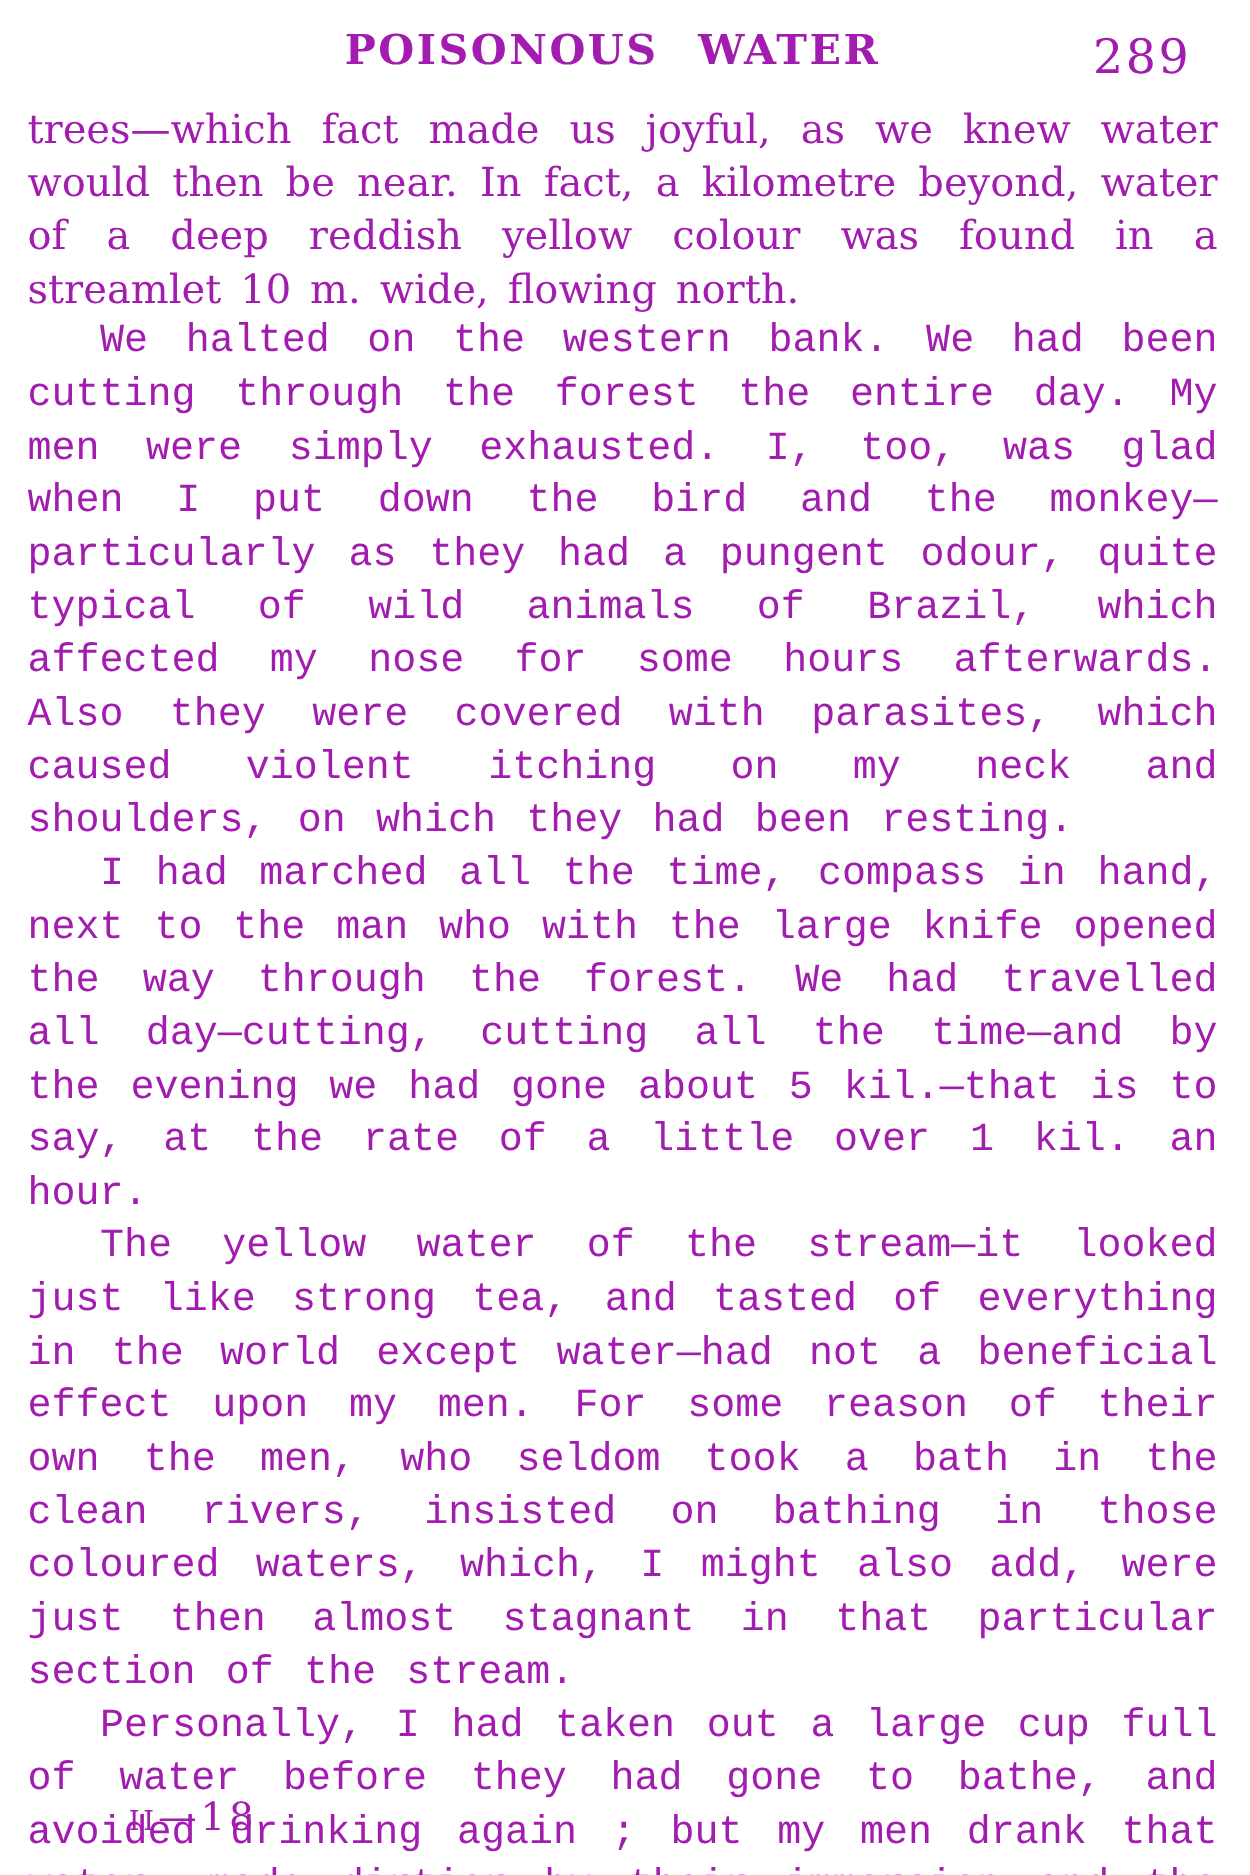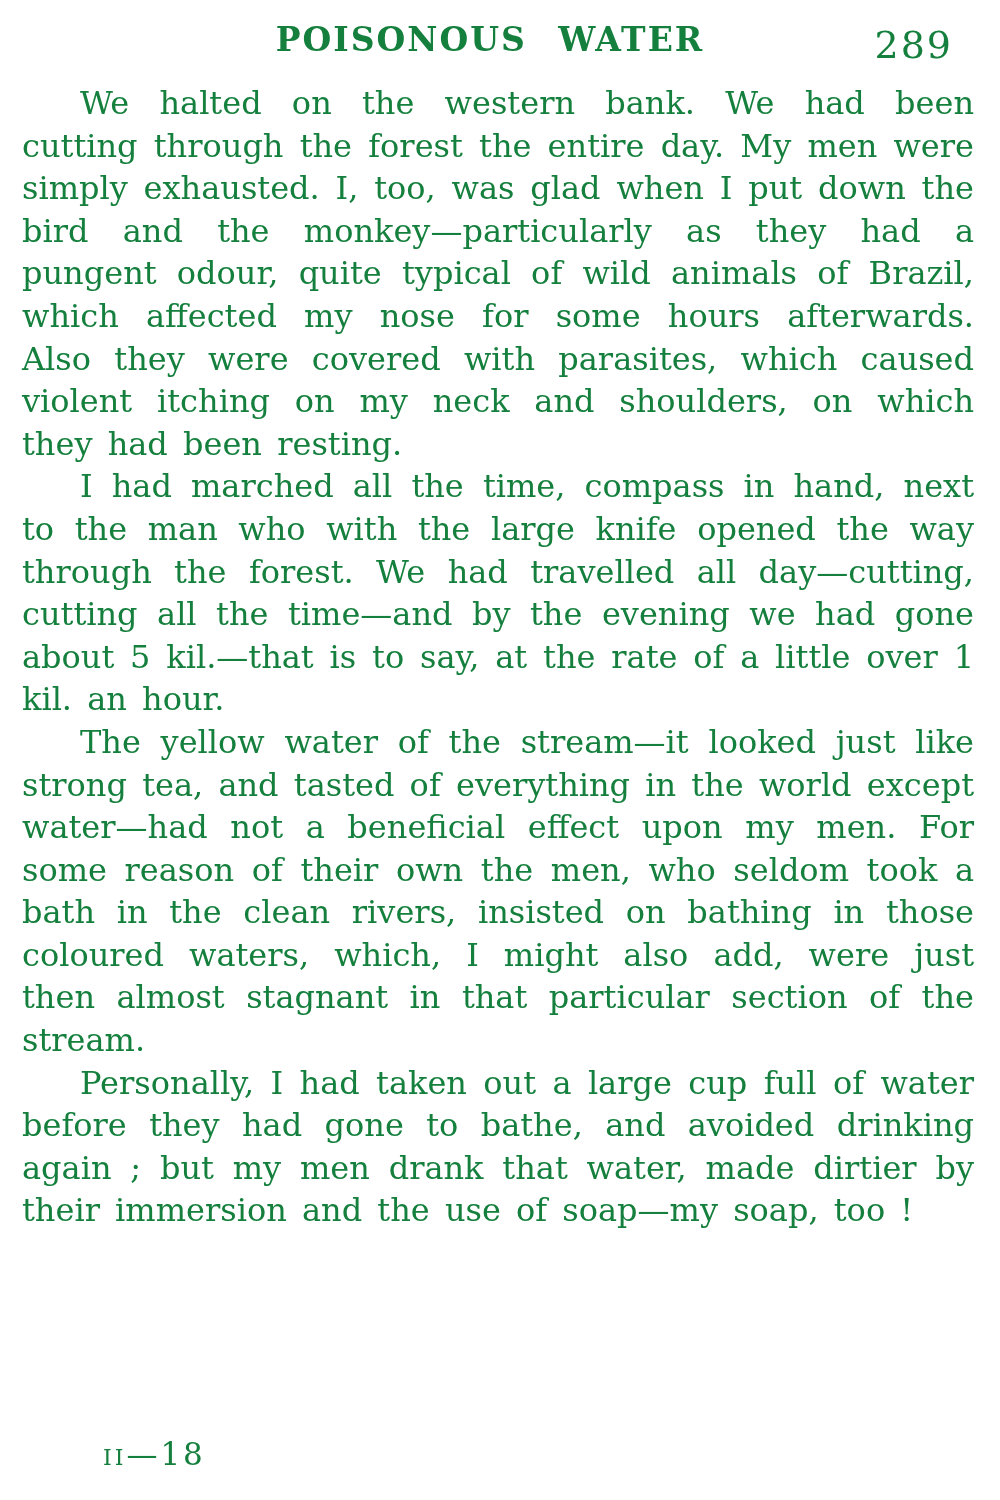--- a/index.html
+++ b/index.html
@@ -5,21 +5,21 @@
   html, body {
     margin: 0;
     padding: 0;
     background: #ffffff;
   }
   .page {
     position: relative;
     width: 1000px;
     height: 1500px;
     background: #ffffff;
-    color: #15803d;
+    color: #a21caf;
     font-family: "DejaVu Serif", "Liberation Serif", serif;
     overflow: hidden;
     box-sizing: border-box;
   }
   .page-header {
     position: absolute;
     top: 20px;
     left: 25px;
     right: 25px;
     height: 44px;
@@ -50,20 +50,21 @@
     line-height: 42.6px;
     text-align: justify;
     word-spacing: 5px;
   }
   .page-body p {
     margin: 0;
     padding: 0;
   }
   .page-body p.indent {
     text-indent: 58px;
+    font-family: Liberation Mono, monospace;
   }
   .page-footer {
     position: absolute;
     left: 103px;
     top: 1436px;
     font-size: 31px;
     font-variant: small-caps;
     letter-spacing: 3px;
     font-weight: 500;
   }
@@ -72,20 +73,21 @@
 <body>
 
 <div class="page">
 
   <div class="page-header">
     <span class="running-head">POISONOUS WATER</span>
     <span class="page-number">289</span>
   </div>
 
   <div class="page-body">
+    <p>trees—which fact made us joyful, as we knew water would then be near.  In fact, a kilometre beyond, water of a deep reddish yellow colour was found in a streamlet 10 m. wide, flowing north.</p>
     <p class="indent">We halted on the western bank.  We had been cutting through the forest the entire day.  My men were simply exhausted.  I, too, was glad when I put down the bird and the monkey—particularly as they had a pungent odour, quite typical of wild animals of Brazil, which affected my nose for some hours afterwards.  Also they were covered with parasites, which caused violent itching on my neck and shoulders, on which they had been resting.</p>
     <p class="indent">I had marched all the time, compass in hand, next to the man who with the large knife opened the way through the forest.  We had travelled all day—cutting, cutting all the time—and by the evening we had gone about 5 kil.—that is to say, at the rate of a little over 1 kil. an hour.</p>
     <p class="indent">The yellow water of the stream—it looked just like strong tea, and tasted of everything in the world except water—had not a beneficial effect upon my men.  For some reason of their own the men, who seldom took a bath in the clean rivers, insisted on bathing in those coloured waters, which, I might also add, were just then almost stagnant in that particular section of the stream.</p>
     <p class="indent">Personally, I had taken out a large cup full of water before they had gone to bathe, and avoided drinking again ; but my men drank that water, made dirtier by their immersion and the use of soap—my soap, too !</p>
   </div>
 
   <div class="page-footer">
     <span>ii—18</span>
   </div>
 

